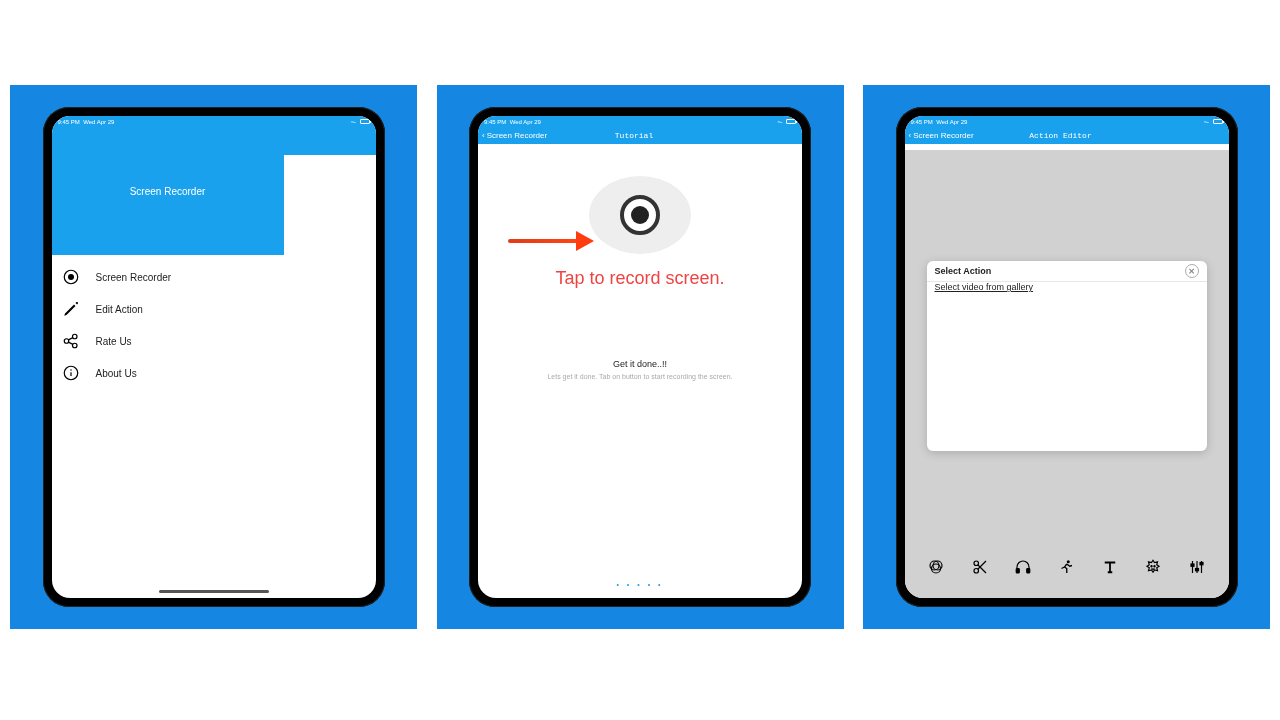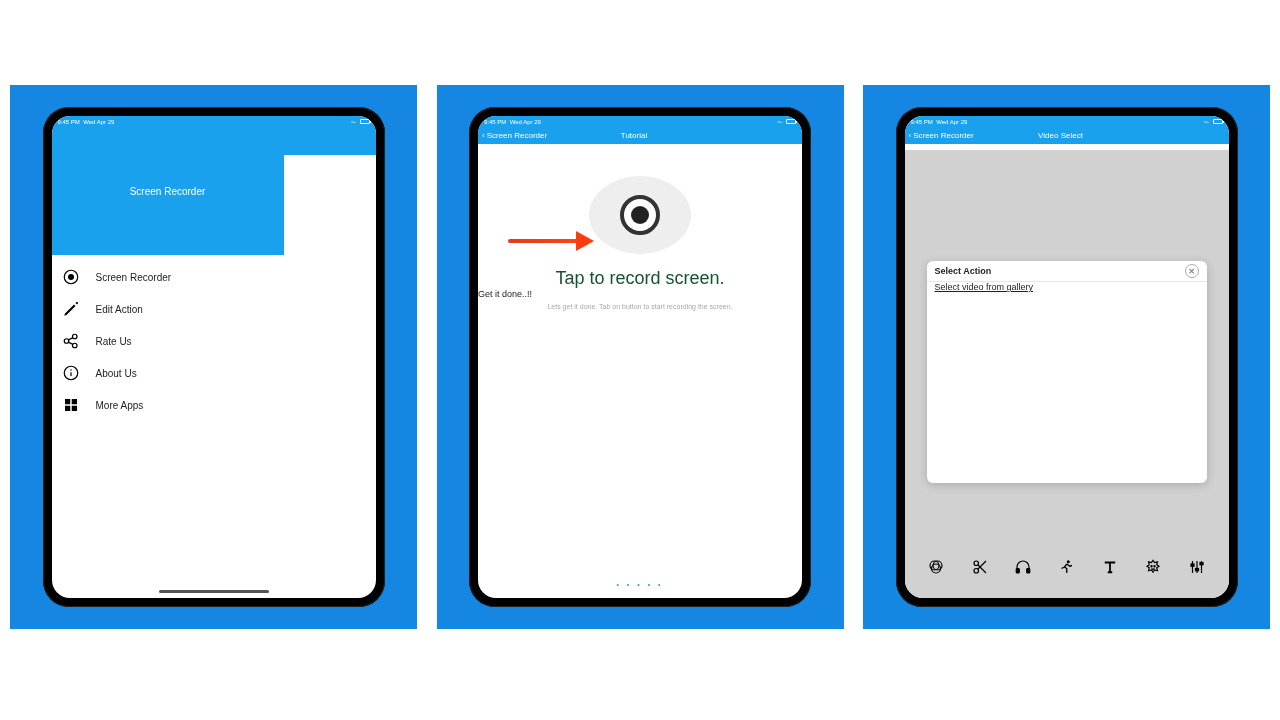--- a/index.html
+++ b/index.html
@@ -114,70 +114,70 @@
   .navbar {
     height:17px;
     background:#1aa1ee;
     display:flex;
     align-items:center;
     color:#fff;
     font-size:8px;
     position:relative;
   }
   .nav-back { display:flex; align-items:center; gap:2px; padding-left:4px; cursor:pointer; }
-  .nav-title { position:absolute; left:0; right:12px; text-align:center; }
+  .nav-title { position:absolute; left:0; right:12px; text-align:center;font-family:Liberation Mono, monospace; }
   .s2-body { position:relative; height:calc(100% - 28px); }
   .rec-circle {
     width:102px; height:78px;
     border-radius:50%;
     background:#eee;
     display:flex; align-items:center; justify-content:center;
     margin:32px auto 0 auto;
   }
   .rec-outer {
     width:40px;height:40px;border-radius:50%;
     border:4px solid #333;
     display:flex;align-items:center;justify-content:center;
     background:#fff;
   }
   .rec-inner { width:18px;height:18px;border-radius:50%;background:#222; }
-  .tap-text { text-align:center; font-size:18px; margin-top:14px; color:#14532d; }
+  .tap-text { text-align:center; font-size:18px; margin-top:14px; color:#ef4444; }
   .arrow {
     position:absolute;
     top:58px; left:30px;
     width:90px; height:14px;
   }
   .arrow-line {
     position:absolute; left:0; top:5px;
     width:70px; height:4px;
     background:linear-gradient(to right,#e23c18,#ff4412);
     border-radius:2px;
   }
   .arrow-head {
     position:absolute; right:4px; top:-3px;
     width:0;height:0;
     border-left:18px solid #ff3b10;
     border-top:10px solid transparent;
     border-bottom:10px solid transparent;
   }
-  .getit { font-size:9px; }
+  .getit { text-align:center; font-size:9px; margin-top:70px; }
   .getit-sub { text-align:center; font-size:7px; color:#aaa; margin-top:4px; padding:0 20px; }
   .dots { position:absolute; bottom:42px; width:100%; text-align:center; letter-spacing:3px; color:#1aa1ee; font-size:7px; }
 
   
   .s3-body {
     height:calc(100% - 28px);
     background:#d1d1d1;
     position:relative;
   }
   .action-sheet {
     position:absolute;
     top:117px;
     left:22px; right:22px;
-    height:222px;
+    height:190px;
     background:#fff;
     border-radius:6px;
     box-shadow:0 2px 10px rgba(0,0,0,0.18);
     overflow:hidden;
     font-size:9px;
   }
   .sheet-header {
     display:flex; align-items:center; justify-content:space-between;
     height:21px;
     border-bottom:1px solid #e6e6e6;
@@ -265,31 +265,20 @@
           <div class="menu-item">
             <span class="mi-icon">
               <svg class="svgic" viewBox="0 0 24 24">
                   <circle cx="12" cy="12" r="9"></circle>
                   <line x1="12" y1="11" x2="12" y2="16"></line>
                   <circle cx="12" cy="8" r="1" fill="#000" stroke="none"></circle>
                 </svg>
             </span>
             <span>About Us</span>
           </div>
-          <div class="menu-item">
-            <span class="mi-icon">
-              <svg class="svgic-fill" viewBox="0 0 24 24">
-                  <rect x="4" y="4" width="7" height="7"></rect>
-                  <rect x="13" y="4" width="7" height="7"></rect>
-                  <rect x="4" y="13" width="7" height="7"></rect>
-                  <rect x="13" y="13" width="7" height="7"></rect>
-                </svg>
-            </span>
-            <span>More Apps</span>
-          </div>
         </div>
 
         <div class="home-ind"></div>
       </div>
     </div>
   </div>
 
   <div class="panel">
     <div class="ipad">
       <div class="screen">
@@ -335,21 +324,21 @@
           <span class="right">
               <span class="wifi"></span>
               <span class="batt"></span>
             </span>
         </div>
         <div class="navbar">
           <div class="nav-back">
             <span>‹</span>
             <span>Screen Recorder</span>
           </div>
-          <div class="nav-title">Video Select</div>
+          <div class="nav-title">Action Editor</div>
         </div>
         <div class="s3-body">
           <div style="height:6px;background:#fff;"></div>
 
           <div class="action-sheet">
             <div class="sheet-header">
               <span>Select Action</span>
               <span class="sheet-close">
                 <span>✕</span>
               </span>

